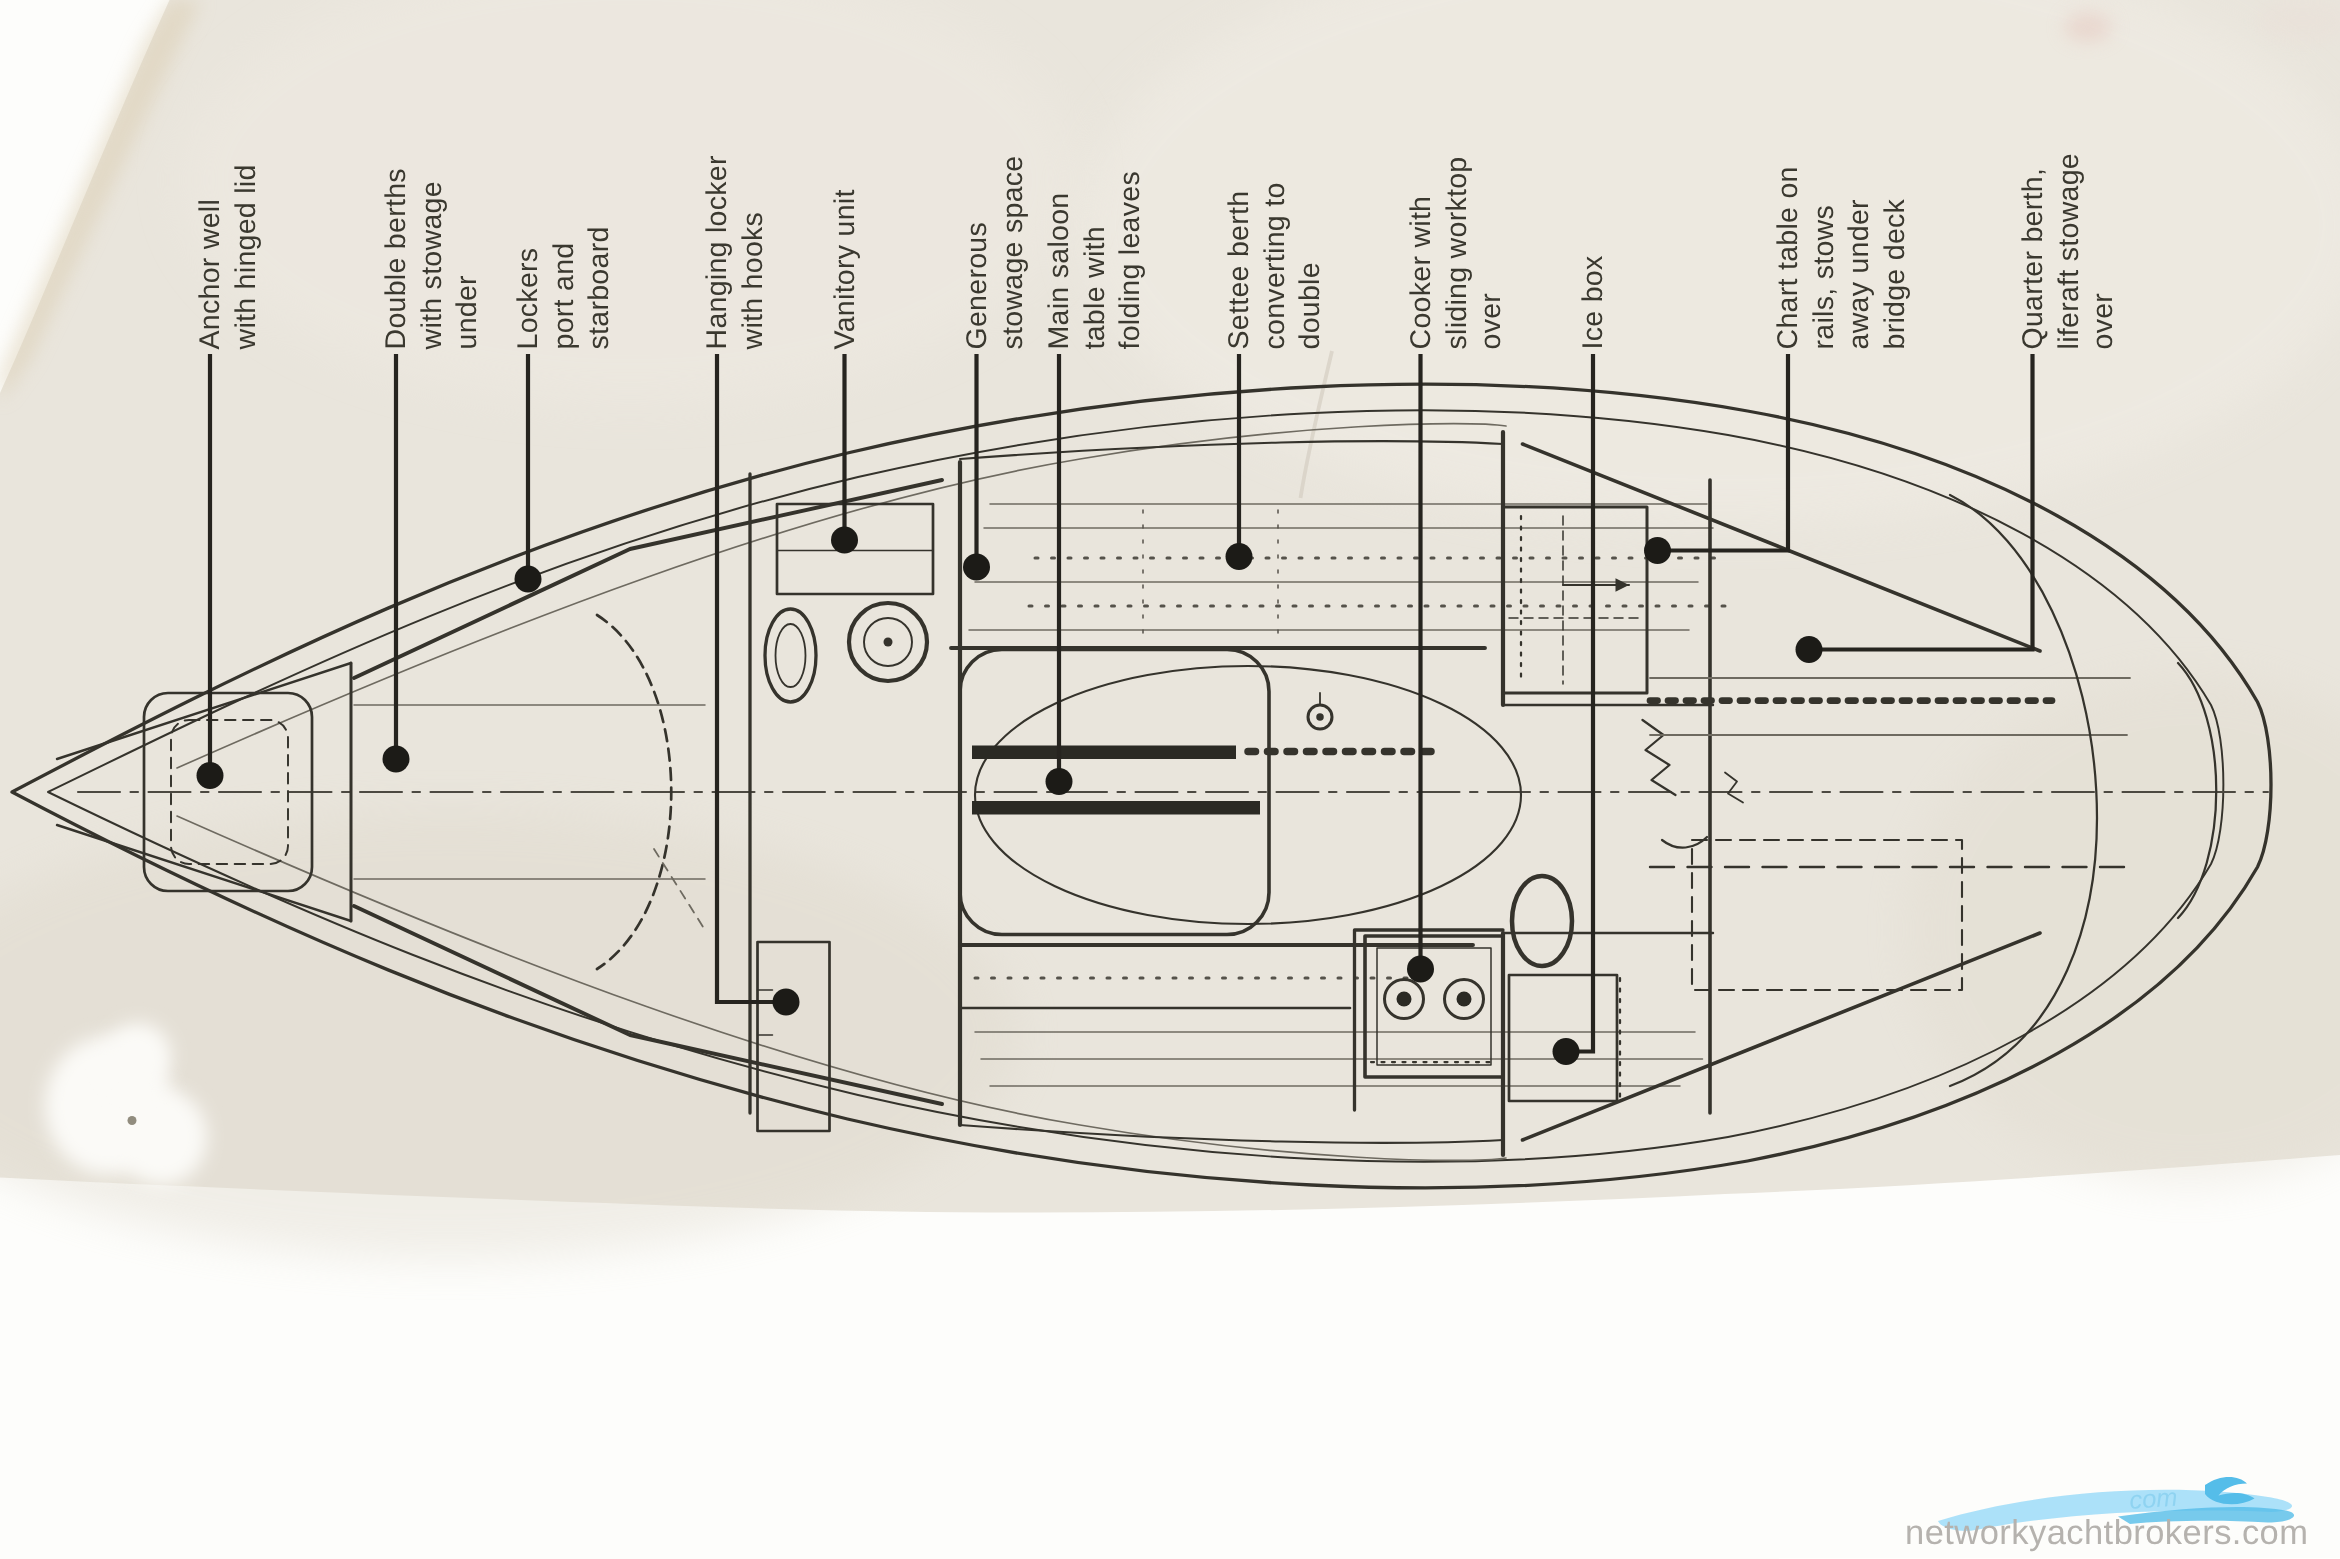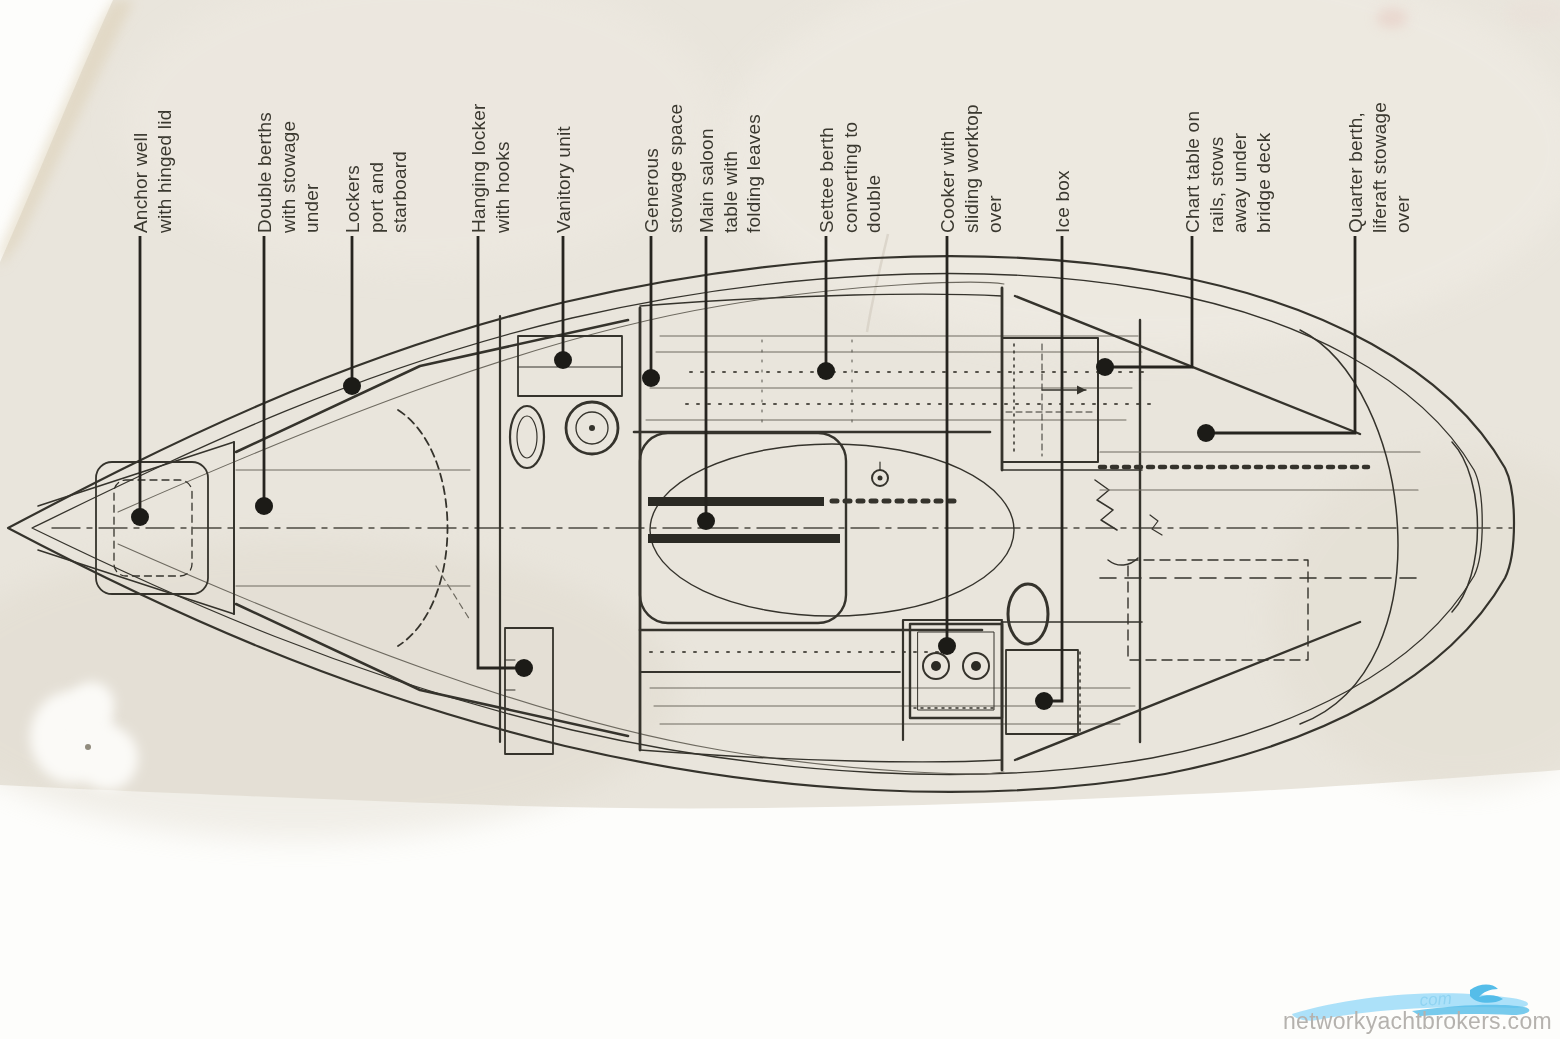--- a/index.html
+++ b/index.html
@@ -4,21 +4,21 @@
 <style>
   html,body{margin:0;padding:0;background:#ffffff;}
   #stage{position:relative;width:1560px;height:1039px;overflow:hidden;
          background:#fdfdfb;font-family:"Liberation Sans",sans-serif;}
   #plan-svg{position:absolute;left:0;top:0;}
   .vlabel{position:absolute;transform:rotate(-90deg);transform-origin:0 0;
           white-space:pre-line;width:max-content;
           font:400 19px/23.5px "Liberation Sans",sans-serif;
           color:#3a382f;letter-spacing:.2px;}
   #watermark{position:absolute;left:1262px;top:982px;width:298px;height:57px;}
-  #watermark .wm-text{position:absolute;left:21px;top:26px;
+  #watermark .wm-text{position:absolute;left:8px;top:26px;
           font:400 23px/26px "Liberation Sans",sans-serif;
           color:#b5b2ae;letter-spacing:.3px;}
   #watermark svg{position:absolute;left:0;top:0;}
 </style>
 </head>
 <body>
 
 <div id="stage">
 
   <svg id="plan-svg" width="1560" height="1039" viewBox="0 0 1560 1039">

